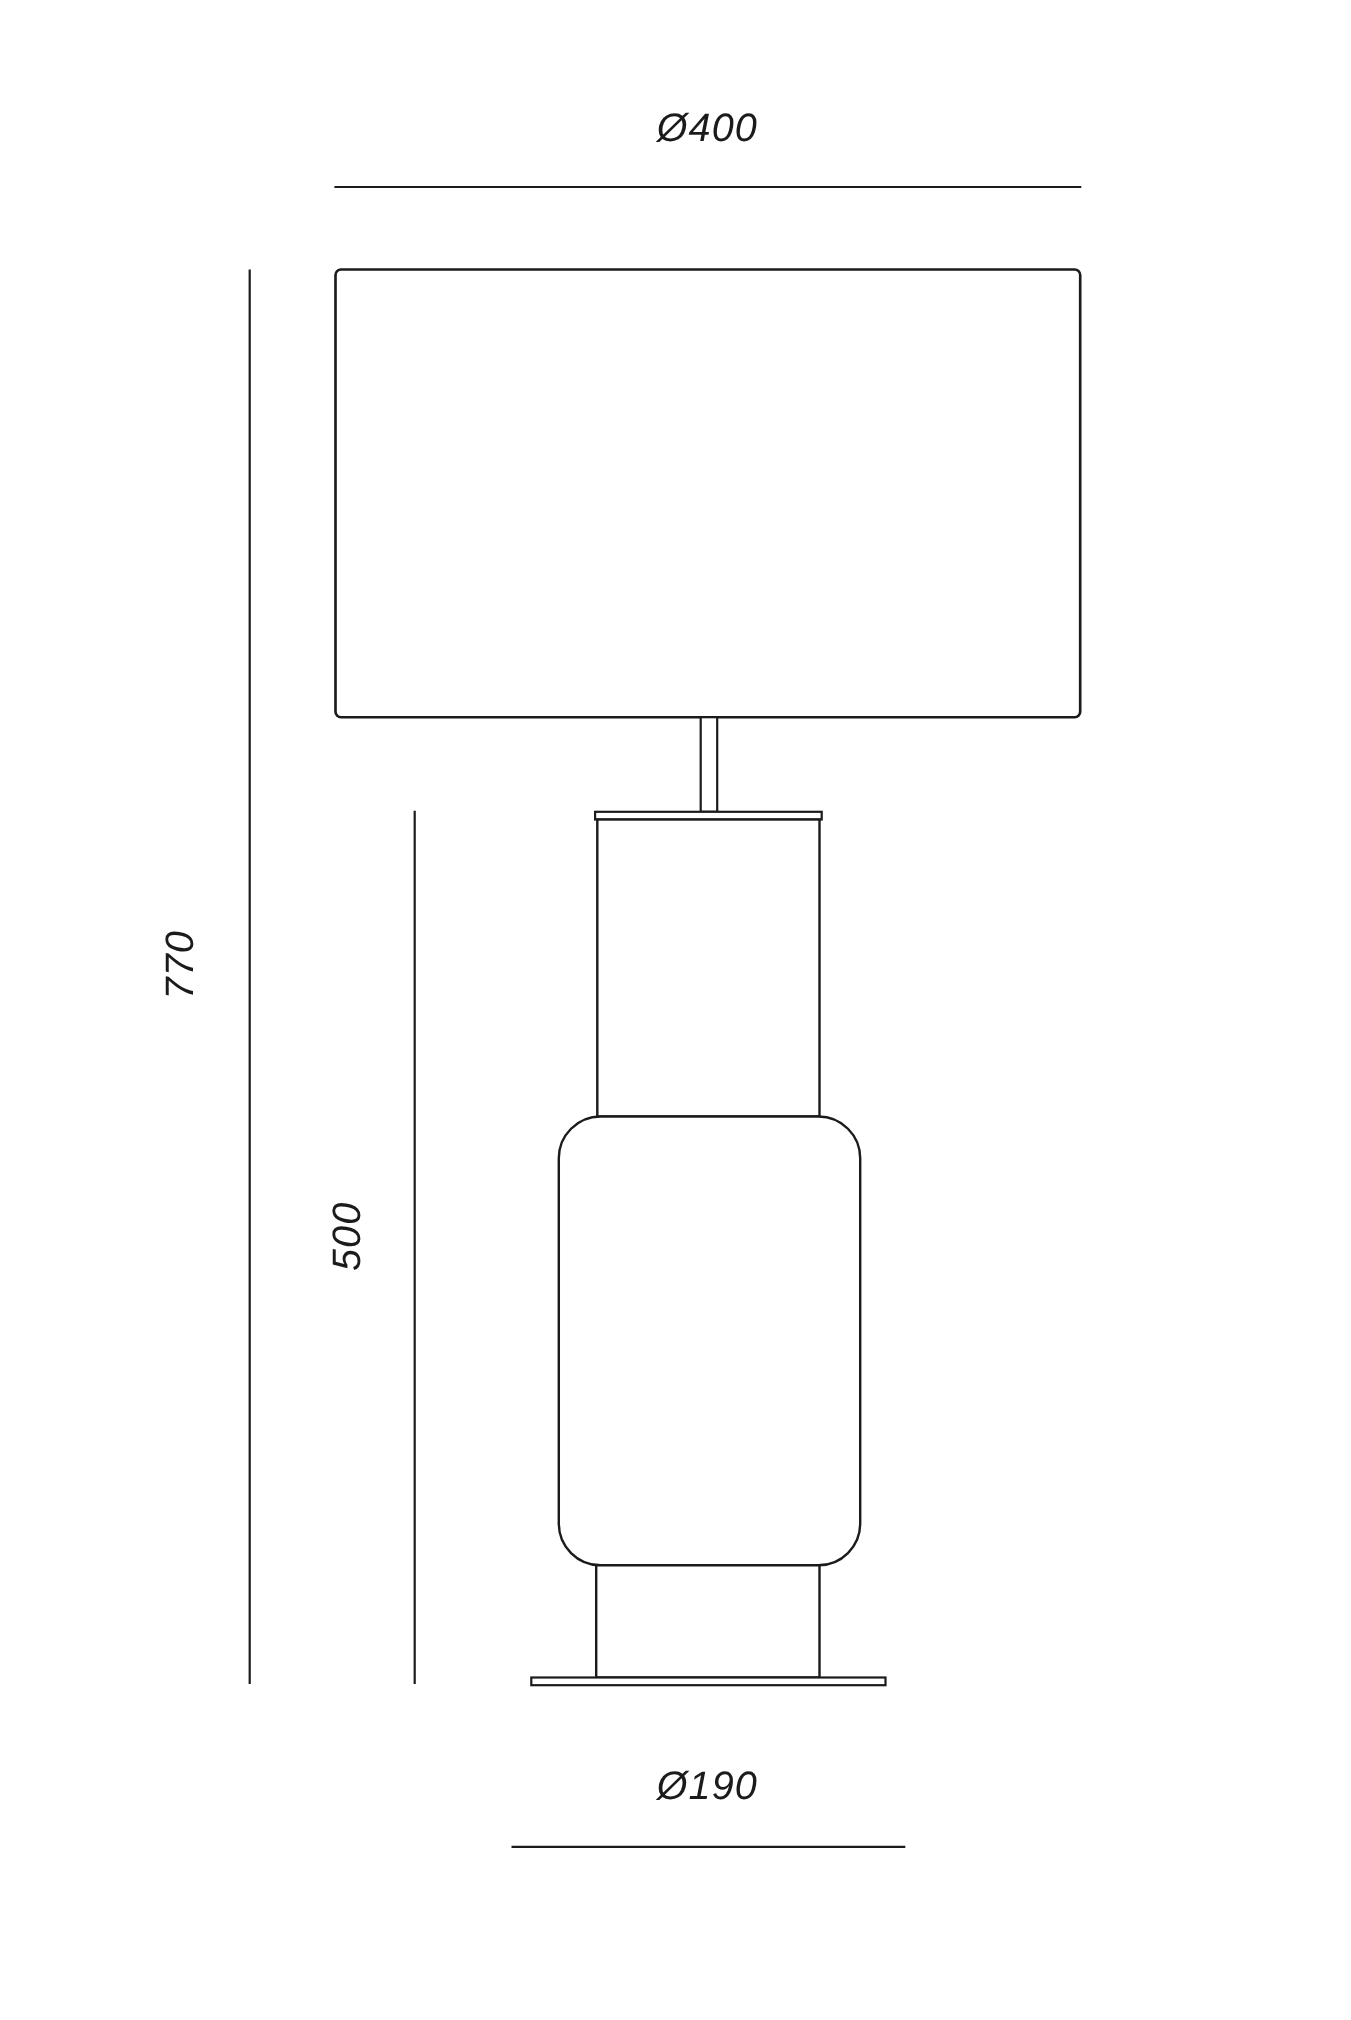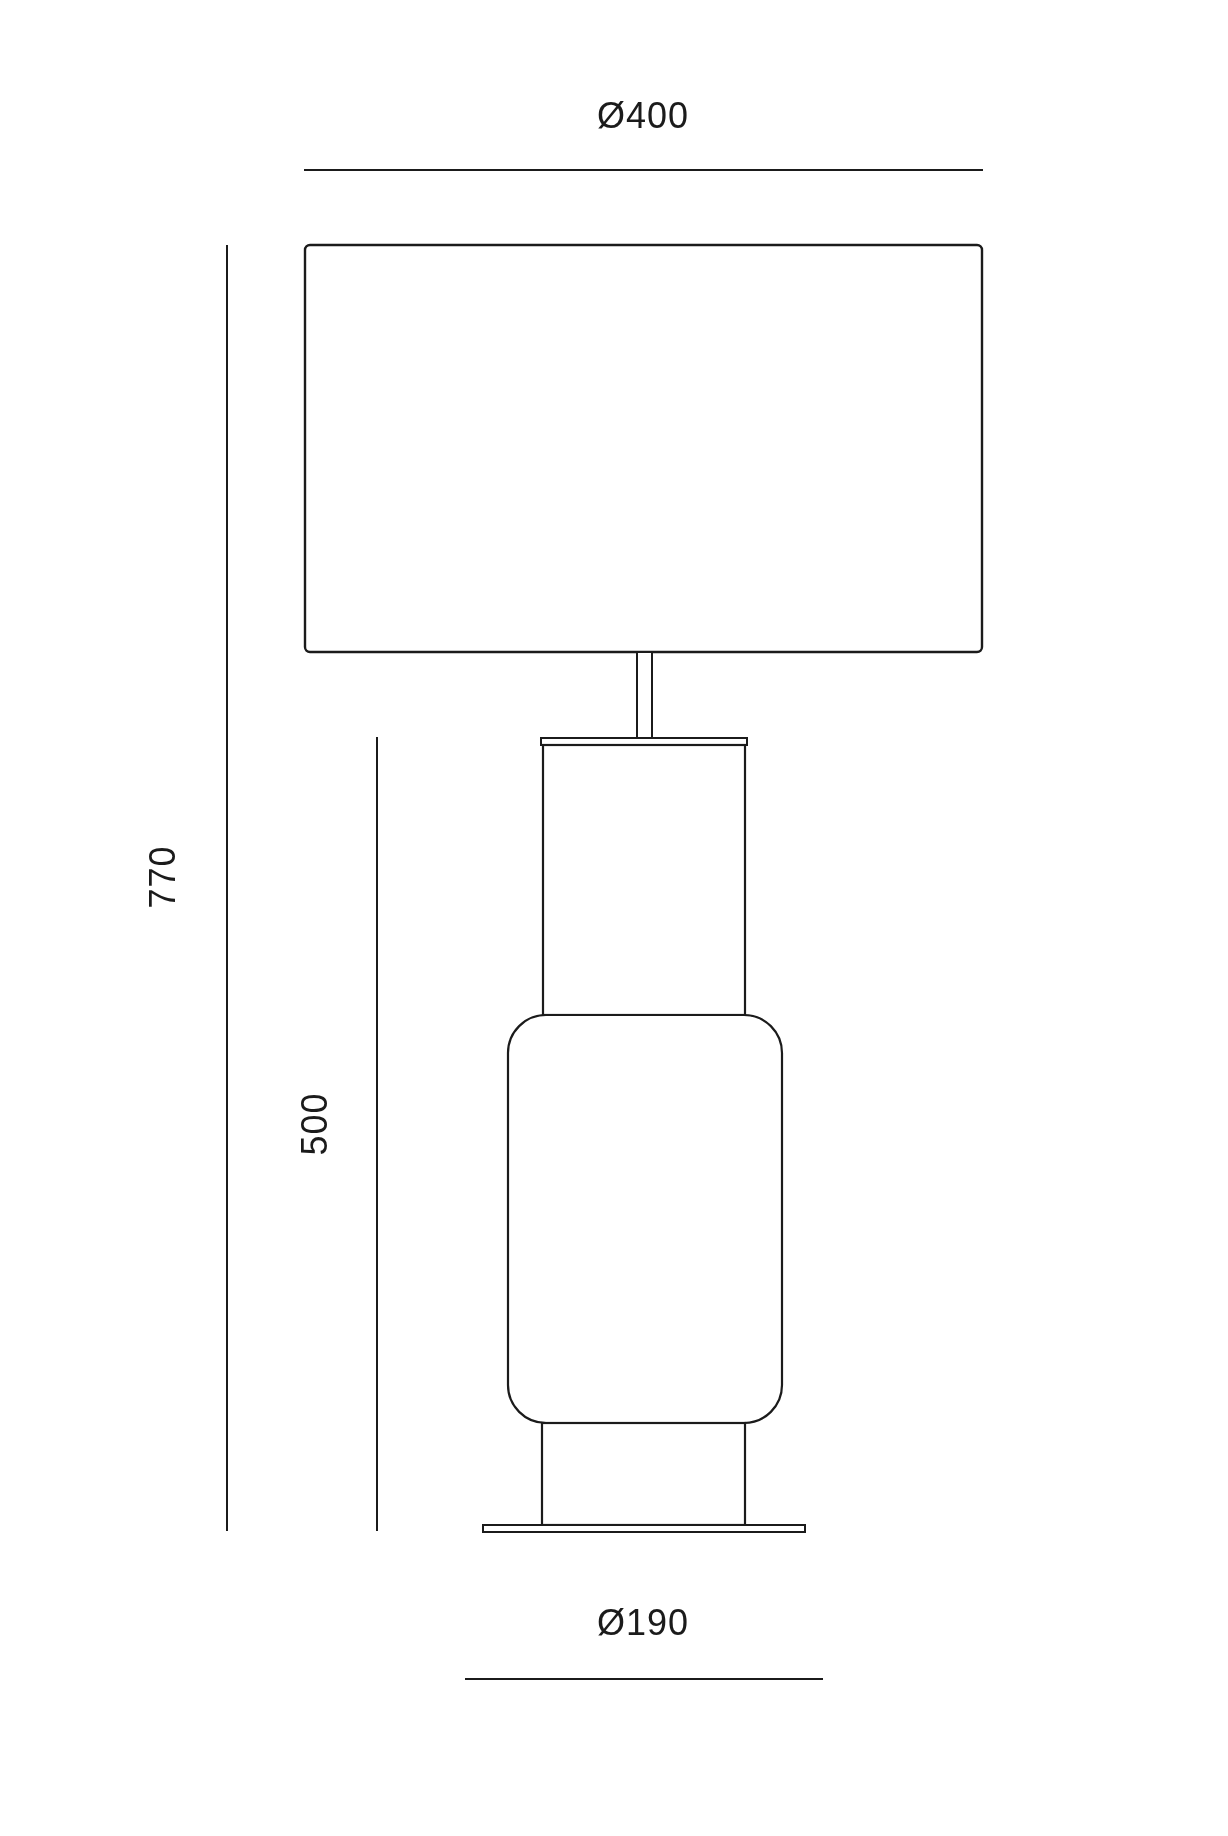--- a/index.html
+++ b/index.html
@@ -7,20 +7,21 @@
     padding: 0;
     background: #ffffff;
   }
   .canvas {
     position: relative;
     width: 1228px;
     height: 1836px;
     background: #ffffff;
     overflow: hidden;
     font-family: "Liberation Sans", sans-serif;
+    font-style: italic;
   }
   svg { display: block; }
   .dim-label {
     font-family: "Liberation Sans", sans-serif;
     font-size: 36px;
     letter-spacing: 1px;
     fill: #1b1b1b;
   }
   .outline {
     fill: #ffffff;

